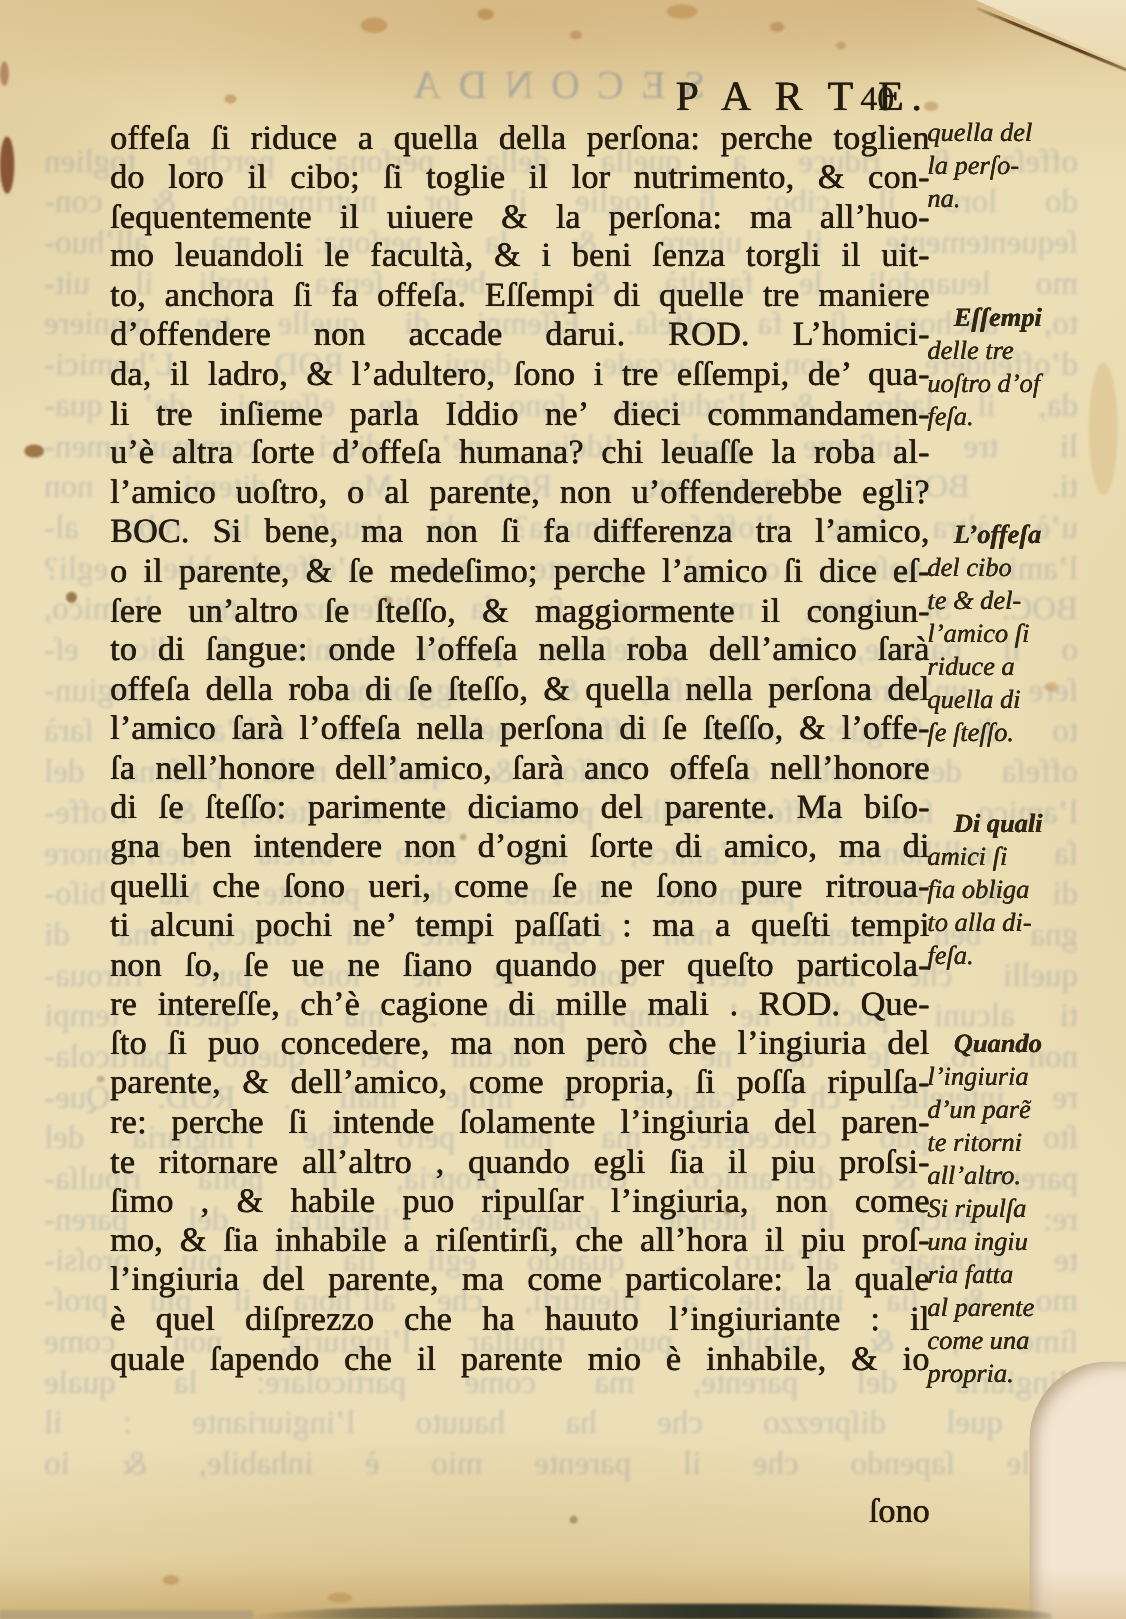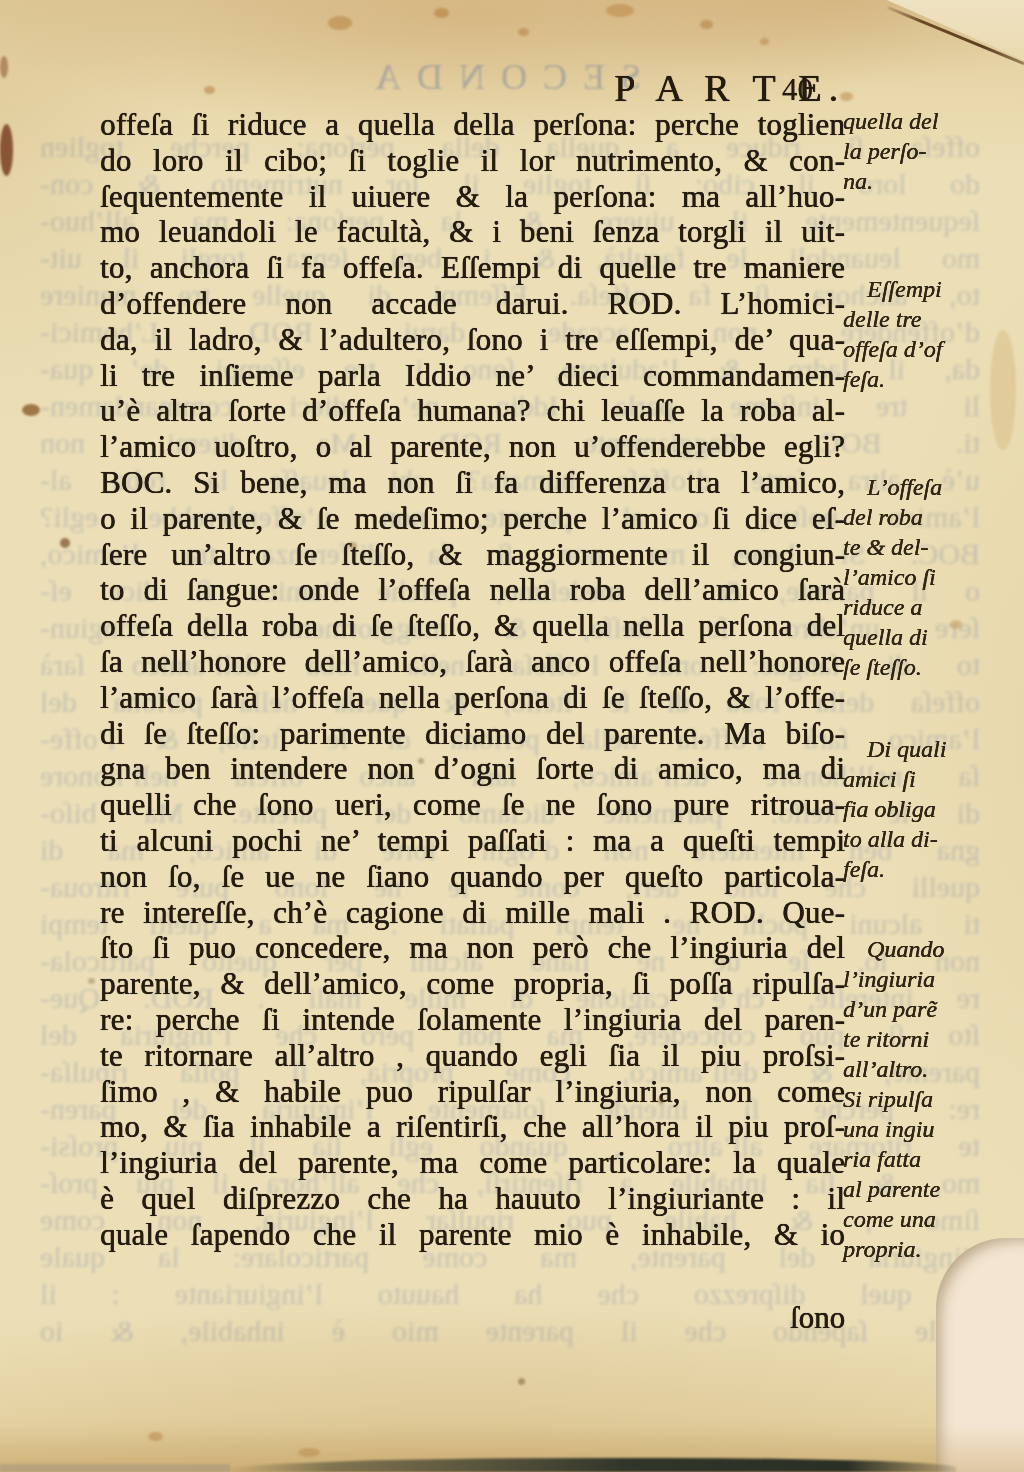--- a/index.html
+++ b/index.html
@@ -27,27 +27,27 @@
   .hdr-title{position:absolute;left:100px;top:66px;width:745px;text-align:right;
     font-size:38px;letter-spacing:7px;color:#241c10;
     text-shadow:0 0 .7px #2a2113,.4px 0 0 #2a2113;}
   .hdr-num{position:absolute;left:782px;top:72px;width:60px;font-size:31px;color:#241c10;
     text-shadow:0 0 .7px #2a2113;}
   
   .body-block{position:absolute;left:100px;top:107px;width:745px;color:#241c10;}
   .body-block .tl{height:35.8px;line-height:35.8px;font-size:31px;
     text-align:justify;text-align-last:justify;white-space:normal;
     text-shadow:0 0 .7px #2a2113,.45px 0 0 #2a2113;letter-spacing:.2px;}
-  .catchword{position:absolute;left:100px;top:1300px;width:745px;text-align:right;
+  .catchword{position:absolute;left:100px;top:1356px;width:745px;text-align:right;
     font-size:31px;color:#241c10;text-shadow:0 0 .7px #2a2113,.45px 0 0 #2a2113;}
   
   .notes{position:absolute;left:843px;top:0;width:176px;color:#2f2615;}
   .note{position:absolute;left:0;width:176px;font-style:italic;font-size:24px;}
   .note div{height:30px;line-height:30px;text-shadow:0 0 .6px #352a16,.35px 0 0 #352a16;}
-  .note.ind div:first-child{text-indent:24px;}
+  .note.ind div:first-child{text-indent:24px;font-weight:bold;}
   
   .fold-tri{position:absolute;left:878px;top:0;width:146px;height:70px;
     background:linear-gradient(to bottom,#efe2c2,#ead9ae);
     clip-path:polygon(6% 0,100% 0,100% 86%);}
   .fold-line{position:absolute;left:888px;top:6px;width:148px;height:3px;
     transform:rotate(22.4deg);transform-origin:left top;border-radius:2px;
     background:linear-gradient(90deg,rgba(95,63,31,.15),#6b4a26 25%,#5d3f1f 70%,rgba(93,63,31,.55));
     filter:blur(.4px);}
   .under-page{position:absolute;left:936px;top:1238px;width:88px;height:234px;
     background:#f3e5d1;border-radius:70px 0 0 0;
@@ -118,22 +118,22 @@
       <div class="tl">d’offendere non accade darui. ROD. L’homici-</div>
       <div class="tl">da, il ladro, &amp; l’adultero, ſono i tre eſſempi, de’ qua-</div>
       <div class="tl">li tre inſieme parla Iddio ne’ dieci commandamen-</div>
       <div class="tl">u’è altra ſorte d’offeſa humana? chi leuaſſe la roba al-</div>
       <div class="tl">l’amico uoſtro, o al parente, non u’offenderebbe egli?</div>
       <div class="tl">BOC. Si bene, ma non ſi fa differenza tra l’amico,</div>
       <div class="tl">o il parente, &amp; ſe medeſimo; perche l’amico ſi dice eſ-</div>
       <div class="tl">ſere un’altro ſe ſteſſo, &amp; maggiormente il congiun-</div>
       <div class="tl">to di ſangue: onde l’offeſa nella roba dell’amico ſarà</div>
       <div class="tl">offeſa della roba di ſe ſteſſo, &amp; quella nella perſona del</div>
+      <div class="tl">l’amico ſarà l’offeſa nella perſona di ſe ſteſſo, &amp; l’offe-</div>
       <div class="tl">ſa nell’honore dell’amico, ſarà anco offeſa nell’honore</div>
-      <div class="tl">l’amico ſarà l’offeſa nella perſona di ſe ſteſſo, &amp; l’offe-</div>
       <div class="tl">di ſe ſteſſo: parimente diciamo del parente. Ma biſo-</div>
       <div class="tl">gna ben intendere non d’ogni ſorte di amico, ma di</div>
       <div class="tl">quelli che ſono ueri, come ſe ne ſono pure ritroua-</div>
       <div class="tl">ti alcuni pochi ne’ tempi paſſati : ma a queſti tempi</div>
       <div class="tl">non ſo, ſe ue ne ſiano quando per queſto particola-</div>
       <div class="tl">re intereſſe, ch’è cagione di mille mali . ROD. Que-</div>
       <div class="tl">ſto ſi puo concedere, ma non però che l’ingiuria del</div>
       <div class="tl">parente, &amp; dell’amico, come propria, ſi poſſa ripulſa-</div>
       <div class="tl">re: perche ſi intende ſolamente l’ingiuria del paren-</div>
       <div class="tl">te ritornare all’altro , quando egli ſia il piu proſsi-</div>
@@ -147,26 +147,26 @@
 
   <div class="notes">
     <div class="note" style="top:106px">
         <div>quella del</div>
         <div>la perſo-</div>
         <div>na.</div>
       </div>
     <div class="note ind" style="top:274px">
         <div>Eſſempi</div>
         <div>delle tre</div>
-        <div>offeſa d’of</div>
+        <div>uoſtro d’of</div>
         <div>feſa.</div>
       </div>
     <div class="note ind" style="top:472px">
         <div>L’offeſa</div>
-        <div>del roba</div>
+        <div>del cibo</div>
         <div>te &amp; del-</div>
         <div>l’amico ſi</div>
         <div>riduce a</div>
         <div>quella di</div>
         <div>ſe ſteſſo.</div>
       </div>
     <div class="note ind" style="top:734px">
         <div>Di quali</div>
         <div>amici ſi</div>
         <div>fia obliga</div>

